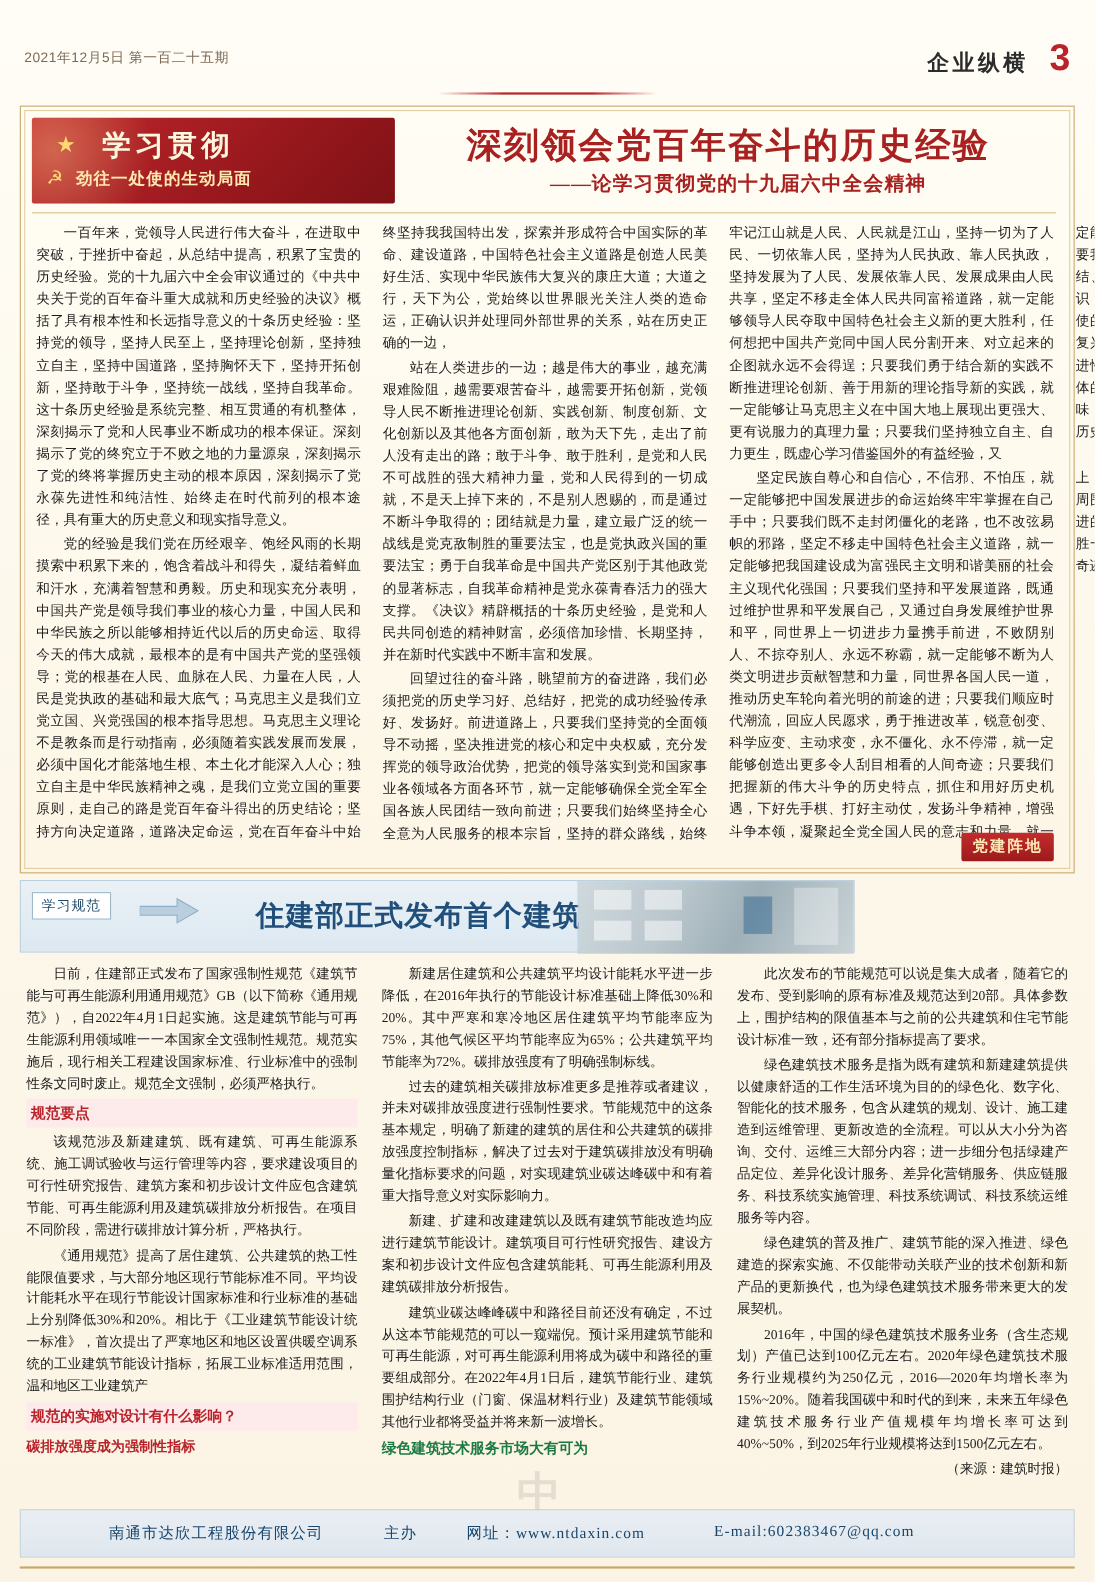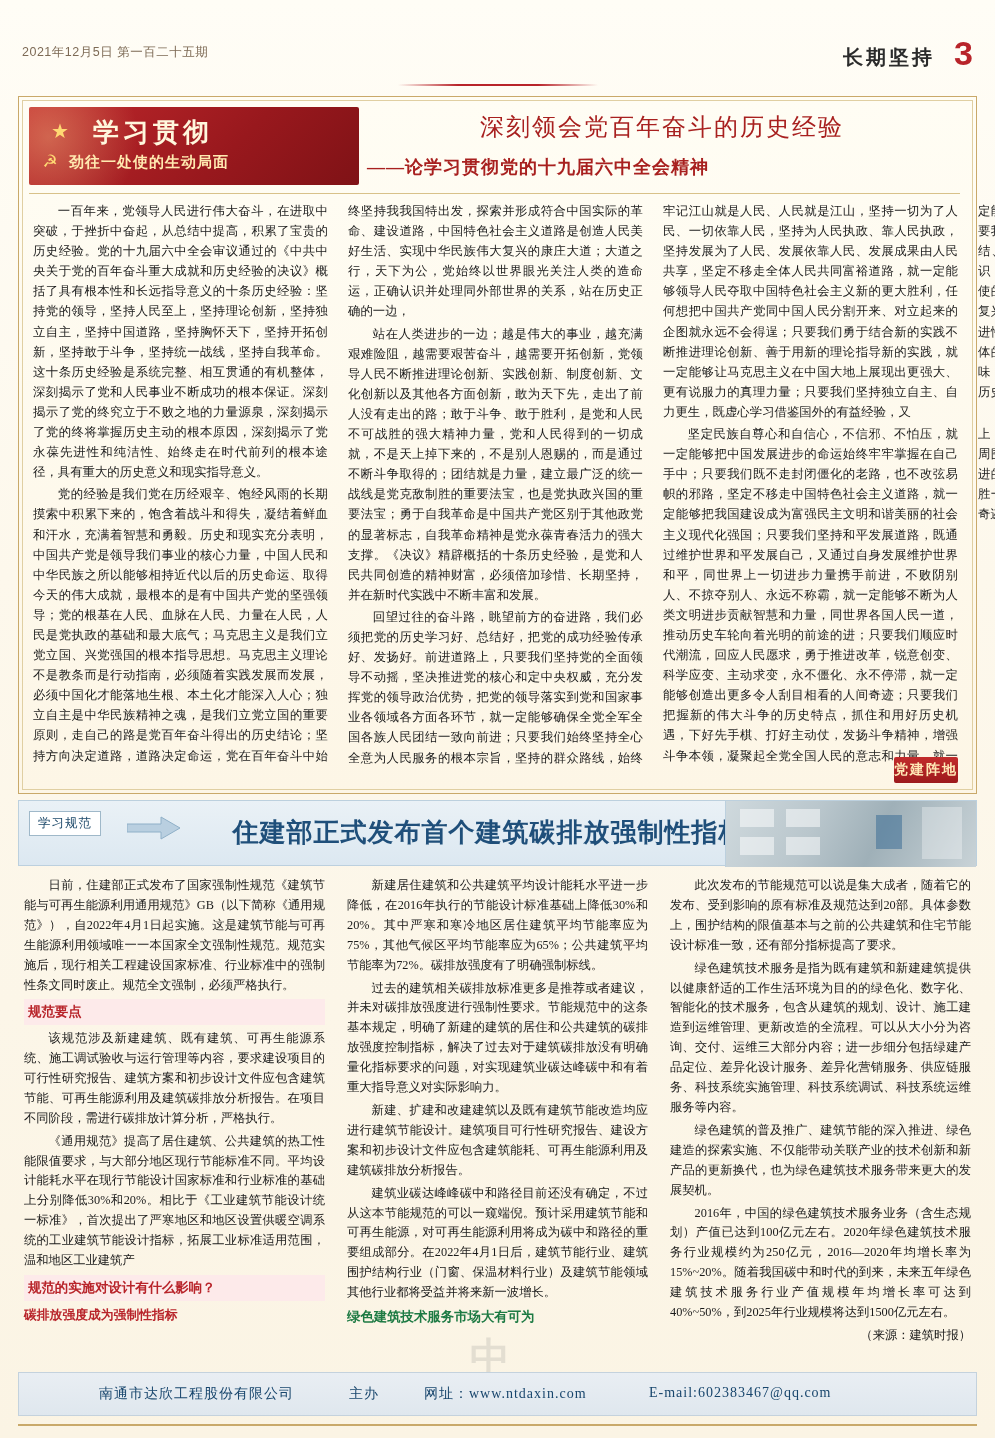--- a/index.html
+++ b/index.html
@@ -83,25 +83,25 @@
     line-height:22px;text-align:center;
   }
   .a1-f-star{
     position:absolute;left:22px;top:12px;font-size:20px;color:#ffd873;
   }
   .a1-head{
     position:absolute;left:336px;top:0px;width:598px;height:84px;
   }
   .a1-title{
     position:absolute;left:0;top:6px;width:598px;text-align:center;
-    font-size:24px;font-weight:normal;color:#a8201f;letter-spacing:2px;
+    font-size:32px;font-weight:bold;color:#a8201f;letter-spacing:2px;
     font-family:"DejaVu Serif",serif;
   }
   .a1-subtitle{
-    position:absolute;left:4px;top:50px;width:598px;text-align:left;
+    position:absolute;left:16px;top:50px;width:598px;text-align:center;
     padding-right:14px;
     font-size:18px;font-weight:bold;color:#a8201f;letter-spacing:1px;
     box-sizing:border-box;
   }
   .a1-hr{
     position:absolute;left:10px;top:96px;width:931px;height:1px;
     background:#d8c189;
   }
   
   .a1-cols{
@@ -112,28 +112,28 @@
     color:#1b1b1b;
   }
   .a1-cols p{margin:0 0 2px 0;text-indent:2em;}
   .a1-source{
     text-align:right;text-indent:0;margin-top:4px;
   }
   .a1-stamp{
     position:absolute;right:18px;bottom:10px;
     background:linear-gradient(180deg,#c22c2c,#9d1a1c);
     color:#ffe9b6;font-size:14px;font-weight:bold;letter-spacing:2px;
-    padding:4px 0;border-radius:2px;
+    padding:4px 10px;border-radius:2px;
   }
   
   .art2{
     position:absolute;left:18px;top:800px;width:959px;height:560px;
   }
   .a2-band{
-    position:absolute;left:0;top:0;width:959px;height:66px;
+    position:absolute;left:0;top:0;width:759px;height:66px;
     background:linear-gradient(180deg,#eaf1f6,#dce8f1);
     border:1px solid #bcd0de;box-sizing:border-box;
   }
   .a2-tag{
     position:absolute;left:10px;top:10px;
     background:#fff;border:1px solid #9fb8c9;color:#1e4a6b;
     font-size:12.5px;padding:3px 8px;letter-spacing:1px;
   }
   .a2-arrow{
     position:absolute;left:108px;top:14px;width:54px;height:26px;
@@ -194,21 +194,21 @@
   }
 </style>
 </head>
 <body>
 
 <div class="page">
 
   <div class="masthead">
     <div class="mh-date">2021年12月5日  第一百二十五期</div>
     <div class="mh-logo-underline"></div>
-    <div class="mh-section">长期坚持</div>
+    <div class="mh-section">企业纵横</div>
     <div class="mh-pageno">3</div>
   </div>
 
   <div class="art1">
     <div class="art1-inner"></div>
 
     <div class="a1-band">
       <div class="a1-flagbox">
         <span class="a1-f-star">★</span>
         <div class="a1-f-title">学习贯彻</div>

